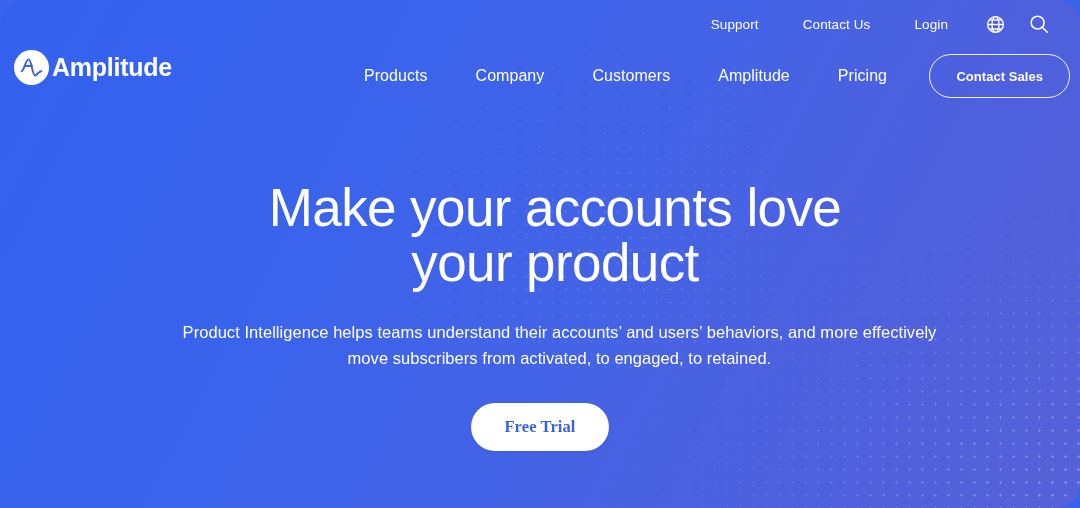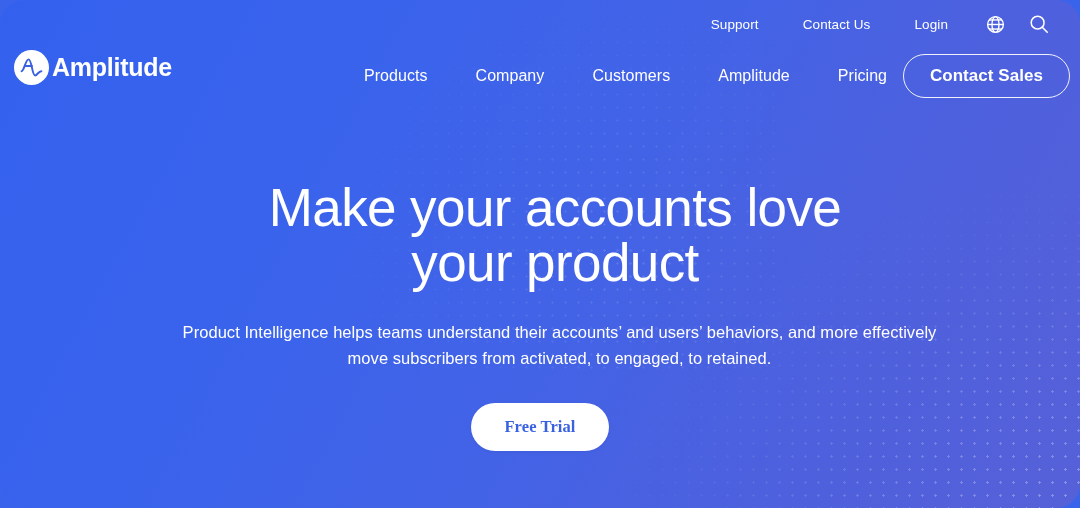--- a/index.html
+++ b/index.html
@@ -148,21 +148,21 @@
     display: inline-flex;
     align-items: center;
     justify-content: center;
     height: 44px;
     padding: 0 26px;
     border: 1.6px solid rgba(255,255,255,0.92);
     border-radius: 999px;
     background: transparent;
     color: #ffffff;
     font-family: inherit;
-    font-size: 17px;
+    font-size: 13px;
     font-weight: 700;
     letter-spacing: .05px;
     cursor: pointer;
     white-space: nowrap;
   }
 
   
   .hero {
     position: absolute;
     top: 108px;

